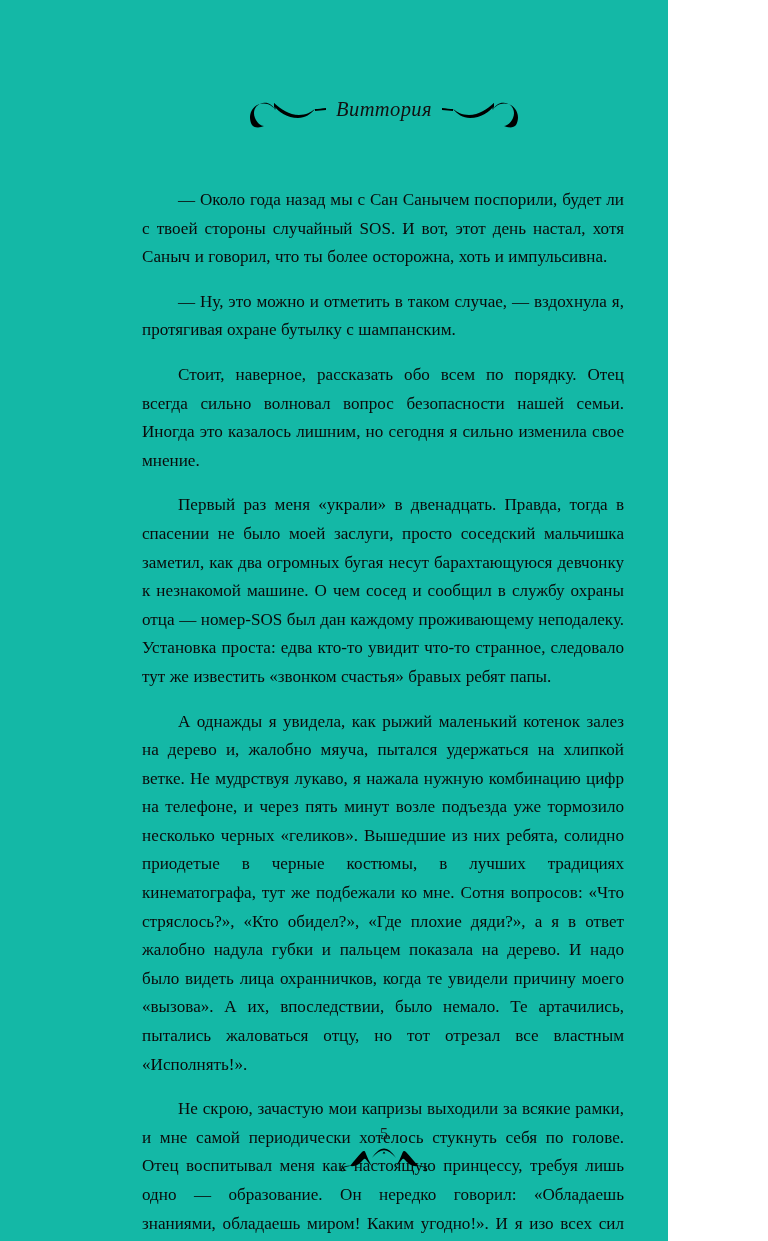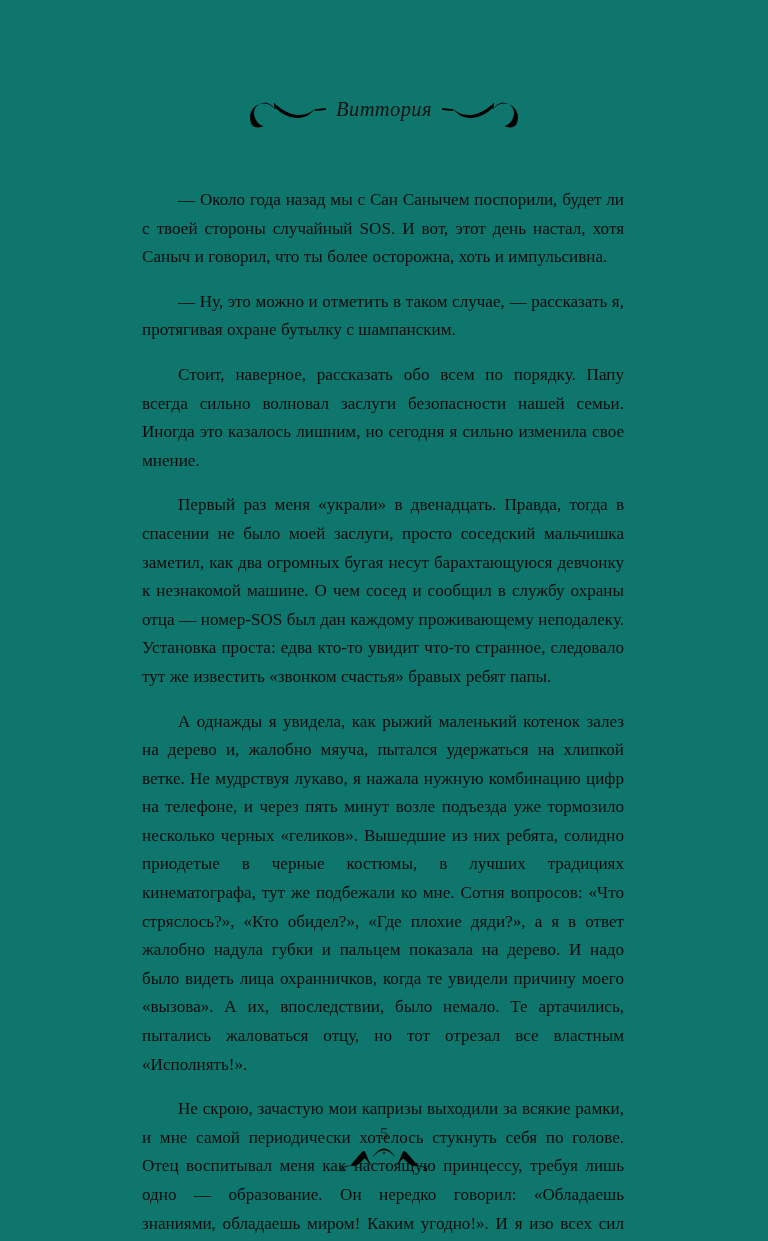--- a/index.html
+++ b/index.html
@@ -3,23 +3,23 @@
 <meta charset="utf-8">
 <style>
   html, body {
     margin: 0;
     padding: 0;
     background: #ffffff;
   }
 
   .page {
     position: relative;
-    width: 768px;
+    width: 668px;
     height: 1241px;
-    background: #0f766e;
+    background: #14b8a6;
     overflow: hidden;
     font-family: "Liberation Serif", "DejaVu Serif", serif;
     color: #000000;
   }
 
   
   .running-head {
     position: absolute;
     top: 86px;
     left: 0;
@@ -120,22 +120,22 @@
         <path d="M26 14 C 33 20, 41 26, 51 26 C 58 26, 63 23, 67 20 C 63 25, 57 29, 50 29 C 39 29, 31 23, 26 17 Z" fill="#000000"></path>
         <path d="M26 14 C 28 17, 28 19, 27 21 L 26 17 Z" fill="#000000"></path>
         <path d="M67 20 C 70 20, 74 19.5, 78 19 L 78 21 C 74 21.3, 70 21.6, 67 22 Z" fill="#000000"></path>
       </svg>
     </span>
 
   </div>
 
   <div class="text-column">
     <p class="para">— Около года назад мы с Сан Санычем поспорили, будет ли с твоей стороны случайный SOS. И вот, этот день настал, хотя Саныч и говорил, что ты более осторожна, хоть и импульсивна.</p>
-    <p class="para">— Ну, это можно и отметить в таком случае, — рассказать я, протягивая охране бутылку с шампанским.</p>
-    <p class="para">Стоит, наверное, рассказать обо всем по порядку. Папу всегда сильно волновал заслуги безопасности нашей семьи. Иногда это казалось лишним, но сегодня я сильно изменила свое мнение.</p>
+    <p class="para">— Ну, это можно и отметить в таком случае, — вздохнула я, протягивая охране бутылку с шампанским.</p>
+    <p class="para">Стоит, наверное, рассказать обо всем по порядку. Отец всегда сильно волновал вопрос безопасности нашей семьи. Иногда это казалось лишним, но сегодня я сильно изменила свое мнение.</p>
     <p class="para">Первый раз меня «украли» в двенадцать. Правда, тогда в спасении не было моей заслуги, просто соседский мальчишка заметил, как два огромных бугая несут барахтающуюся девчонку к незнакомой машине. О чем сосед и сообщил в службу охраны отца — номер-SOS был дан каждому проживающему неподалеку. Установка проста: едва кто-то увидит что-то странное, следовало тут же известить «звонком счастья» бравых ребят папы.</p>
     <p class="para">А однажды я увидела, как рыжий маленький котенок залез на дерево и, жалобно мяуча, пытался удержаться на хлипкой ветке. Не мудрствуя лукаво, я нажала нужную комбинацию цифр на телефоне, и через пять минут возле подъезда уже тормозило несколько черных «геликов». Вышедшие из них ребята, солидно приодетые в черные костюмы, в лучших традициях кинематографа, тут же подбежали ко мне. Сотня вопросов: «Что стряслось?», «Кто обидел?», «Где плохие дяди?», а я в ответ жалобно надула губки и пальцем показала на дерево. И надо было видеть лица охранничков, когда те увидели причину моего «вызова». А их, впоследствии, было немало. Те артачились, пытались жаловаться отцу, но тот отрезал все властным «Исполнять!».</p>
     <p class="para">Не скрою, зачастую мои капризы выходили за всякие рамки, и мне самой периодически хотелось стукнуть себя по голове. Отец воспитывал меня как настоящую принцессу, требуя лишь одно — образование. Он нередко говорил: «Обладаешь знаниями, обладаешь миром! Каким угодно!». И я изо всех сил старалась учиться — сперва с отличием окончила</p>
   </div>
 
   <div class="folio">
     <span class="folio-number">5</span>
 
     <svg class="tailpiece" viewBox="0 0 96 30" aria-hidden="true">
 

